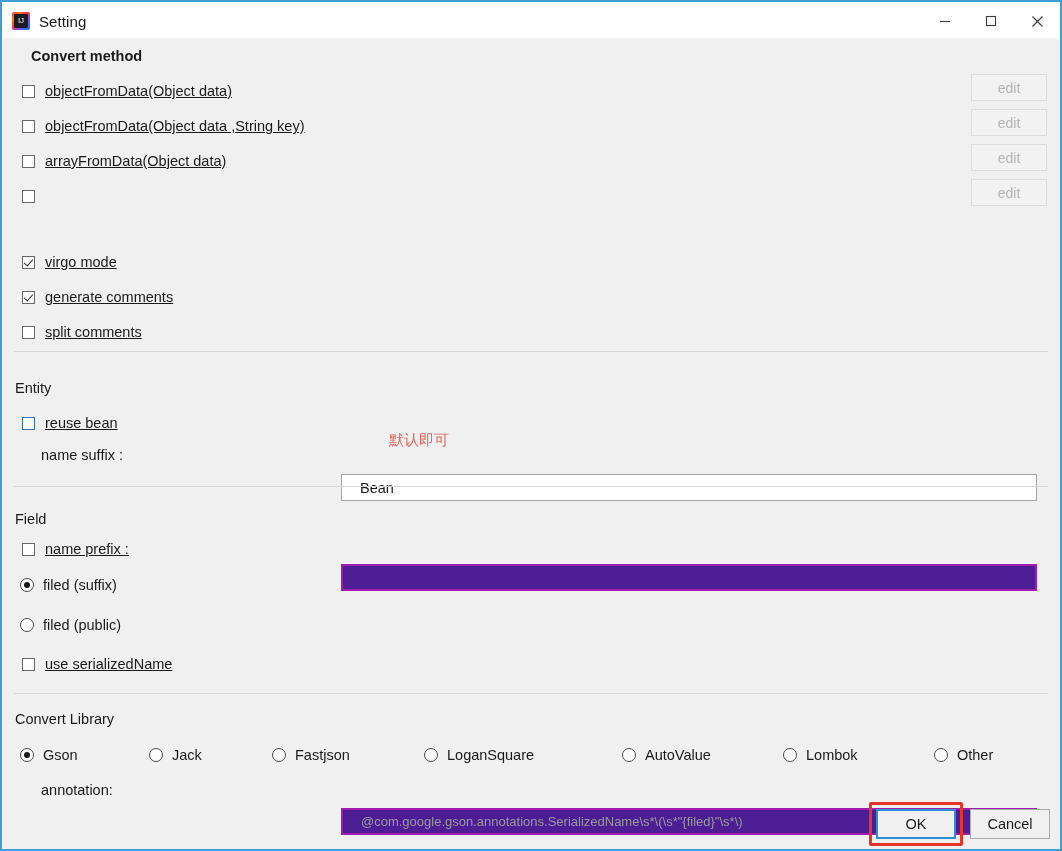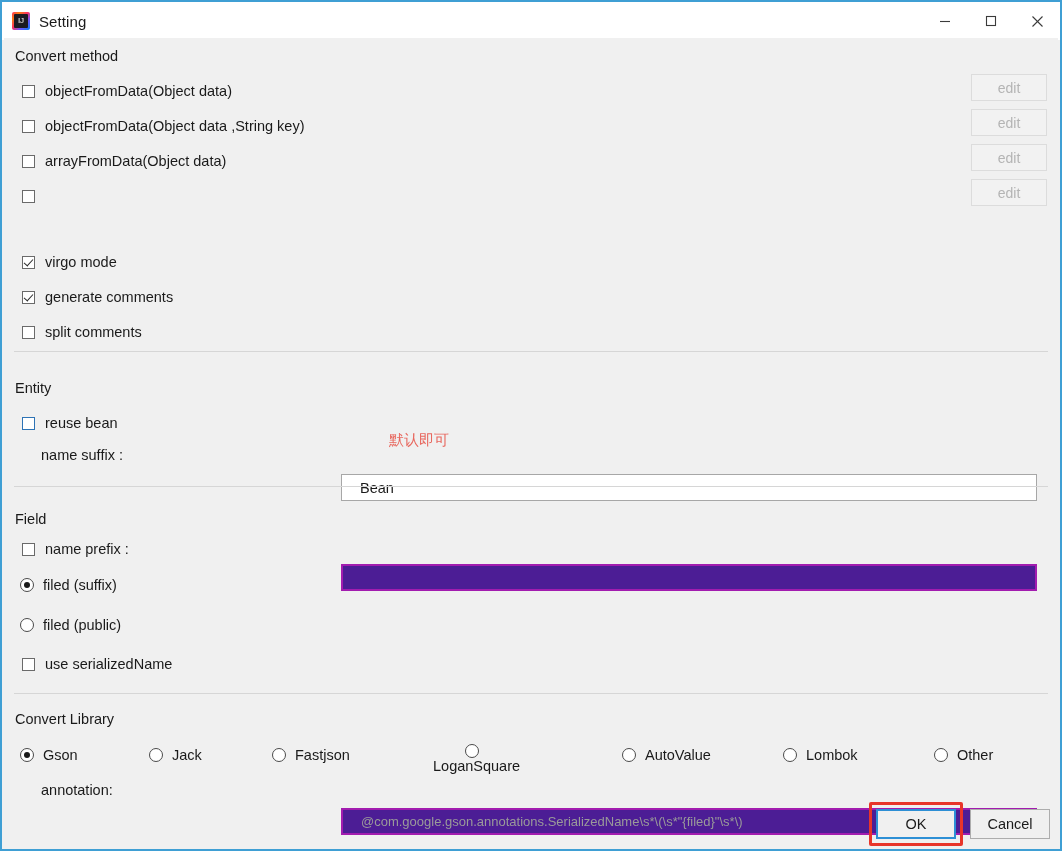--- a/index.html
+++ b/index.html
@@ -134,20 +134,21 @@
     height: 8px;
     border: solid #2b2b2b;
     border-width: 0 1.6px 1.6px 0;
     transform: rotate(42deg);
   }
   .cb-label {
     font-size: 14.5px;
     color: #1a1a1a;
     margin-left: 10px;
     white-space: nowrap;
+    text-decoration: underline;
   }
 
   
   .rb {
     width: 14px;
     height: 14px;
     border: 1.3px solid #4a4a4a;
     border-radius: 50%;
     background: #ffffff;
     box-sizing: border-box;
@@ -269,21 +270,21 @@
         <svg width="15" height="15" viewBox="0 0 15 15">
             <line x1="2.5" y1="2.5" x2="12.5" y2="12.5" stroke="#3b3b3b" stroke-width="1.1"></line>
             <line x1="12.5" y1="2.5" x2="2.5" y2="12.5" stroke="#3b3b3b" stroke-width="1.1"></line>
           </svg>
       </div>
     </div>
   </div>
 
   <div class="content">
 
-    <div class="section-title" style="position:absolute; left:0; top:10px;">Convert method</div>
+    <div class="section-title" style="position:absolute; left:16px; top:10px;font-weight:bold;">Convert method</div>
 
     <div class="row" style="position:absolute; left:18px; top:42px; height:22px;">
       <span class="cb"></span>
       <span class="cb-label">objectFromData(Object data)</span>
     </div>
     <div class="edit-btn" style="top:36px;">edit</div>
 
     <div class="row" style="position:absolute; left:18px; top:77px; height:22px;">
       <span class="cb"></span>
       <span class="cb-label">objectFromData(Object data ,String key)</span>
@@ -361,21 +362,21 @@
       <span class="rb-label">Gson</span>
     </div>
     <div class="row" style="position:absolute; left:145px; top:706px; height:22px;">
       <span class="rb"></span>
       <span class="rb-label">Jack</span>
     </div>
     <div class="row" style="position:absolute; left:268px; top:706px; height:22px;">
       <span class="rb"></span>
       <span class="rb-label">Fastjson</span>
     </div>
-    <div class="row" style="position:absolute; left:420px; top:706px; height:22px;flex-direction:column;">
+    <div class="row" style="position:absolute; left:420px; top:706px; height:22px;">
       <span class="rb"></span>
       <span class="rb-label">LoganSquare</span>
     </div>
     <div class="row" style="position:absolute; left:618px; top:706px; height:22px;">
       <span class="rb"></span>
       <span class="rb-label">AutoValue</span>
     </div>
     <div class="row" style="position:absolute; left:779px; top:706px; height:22px;">
       <span class="rb"></span>
       <span class="rb-label">Lombok</span>

